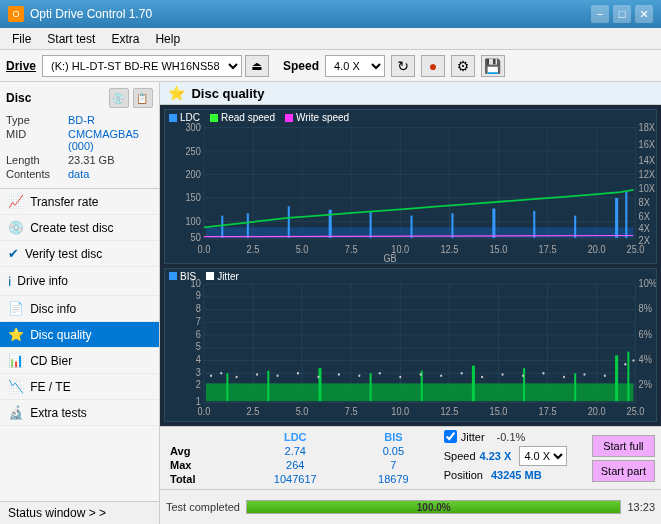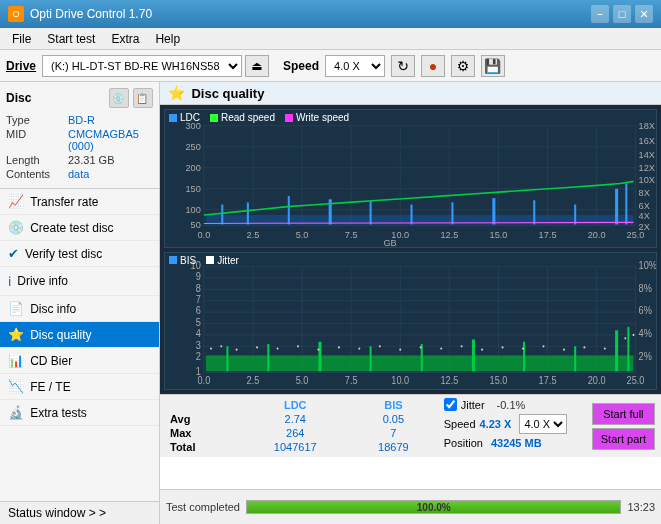--- a/index.html
+++ b/index.html
@@ -235,39 +235,38 @@
     .speed-row { display: flex; align-items: center; gap: 4px; font-size: 11px; }
     .speed-val { color: #0066cc; font-weight: bold; }
 
     .buttons-area {
       display: flex;
       flex-direction: column;
       gap: 3px;
       justify-content: center;
     }
     .action-btn {
-      background: #d946ef;
+      background: #f0abfc;
       border: 1px solid #aaa;
       padding: 2px 8px;
       font-size: 11px;
       cursor: pointer;
       white-space: nowrap;
       height: 22px;
     }
 
     
     .progress-area {
       background: #f0f0f0;
       border-top: 1px solid #ccc;
       padding: 17px 6px;
       display: flex;
       align-items: center;
       gap: 6px;
       height: 26px;
-      margin-top: 32px;
     }
     .progress-bar-wrap {
       flex: 1;
       height: 14px;
       background: #84cc16;
       border: 1px solid #aaa;
       position: relative;
     }
     .progress-bar-fill {
       height: 100%;

